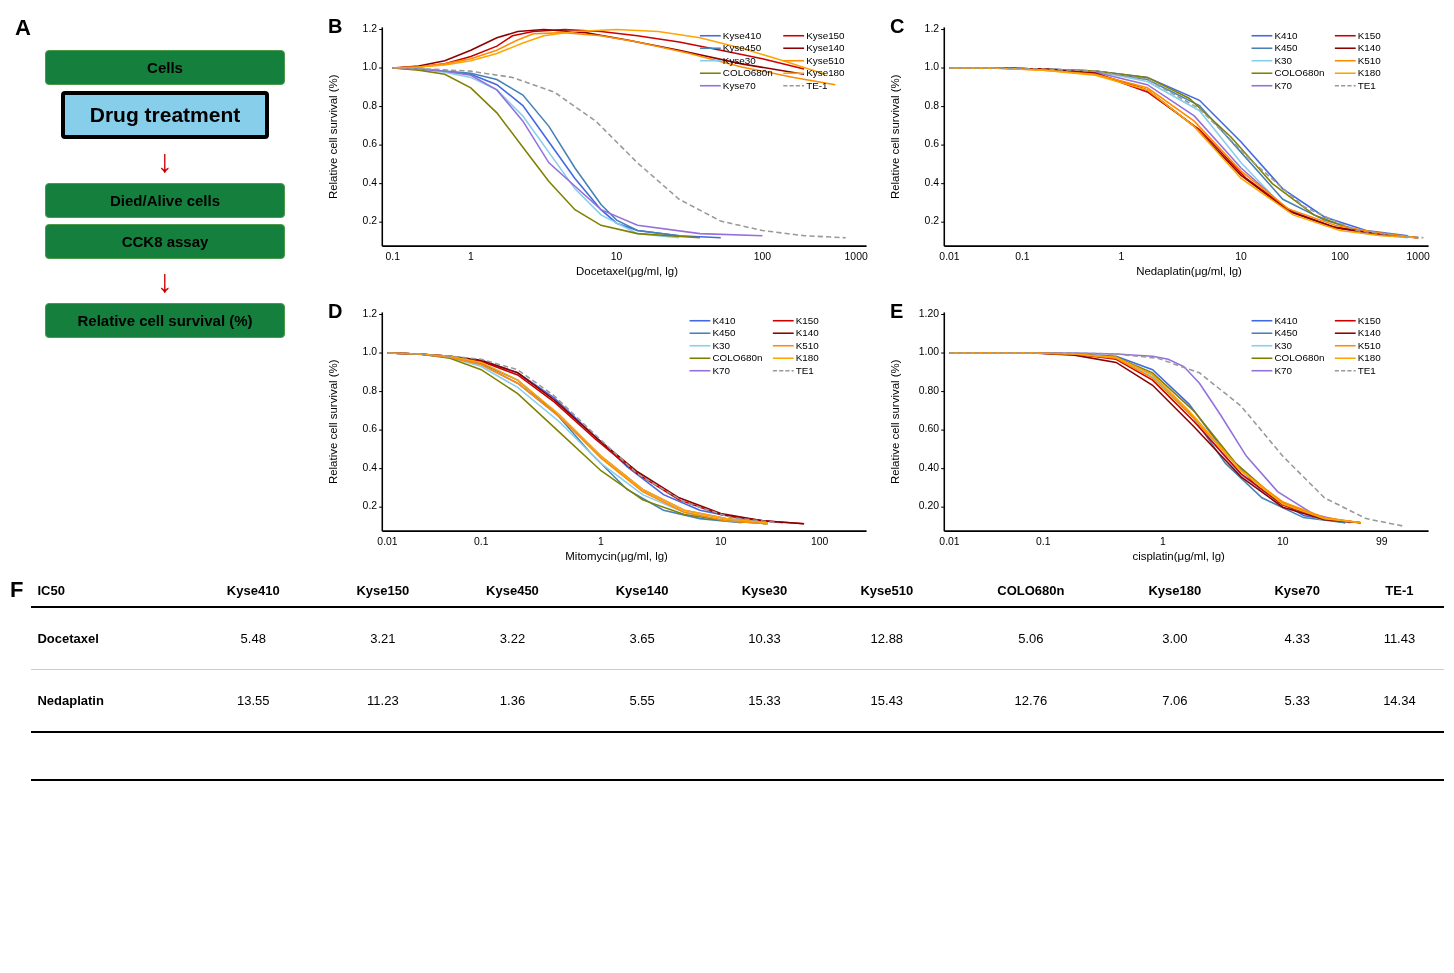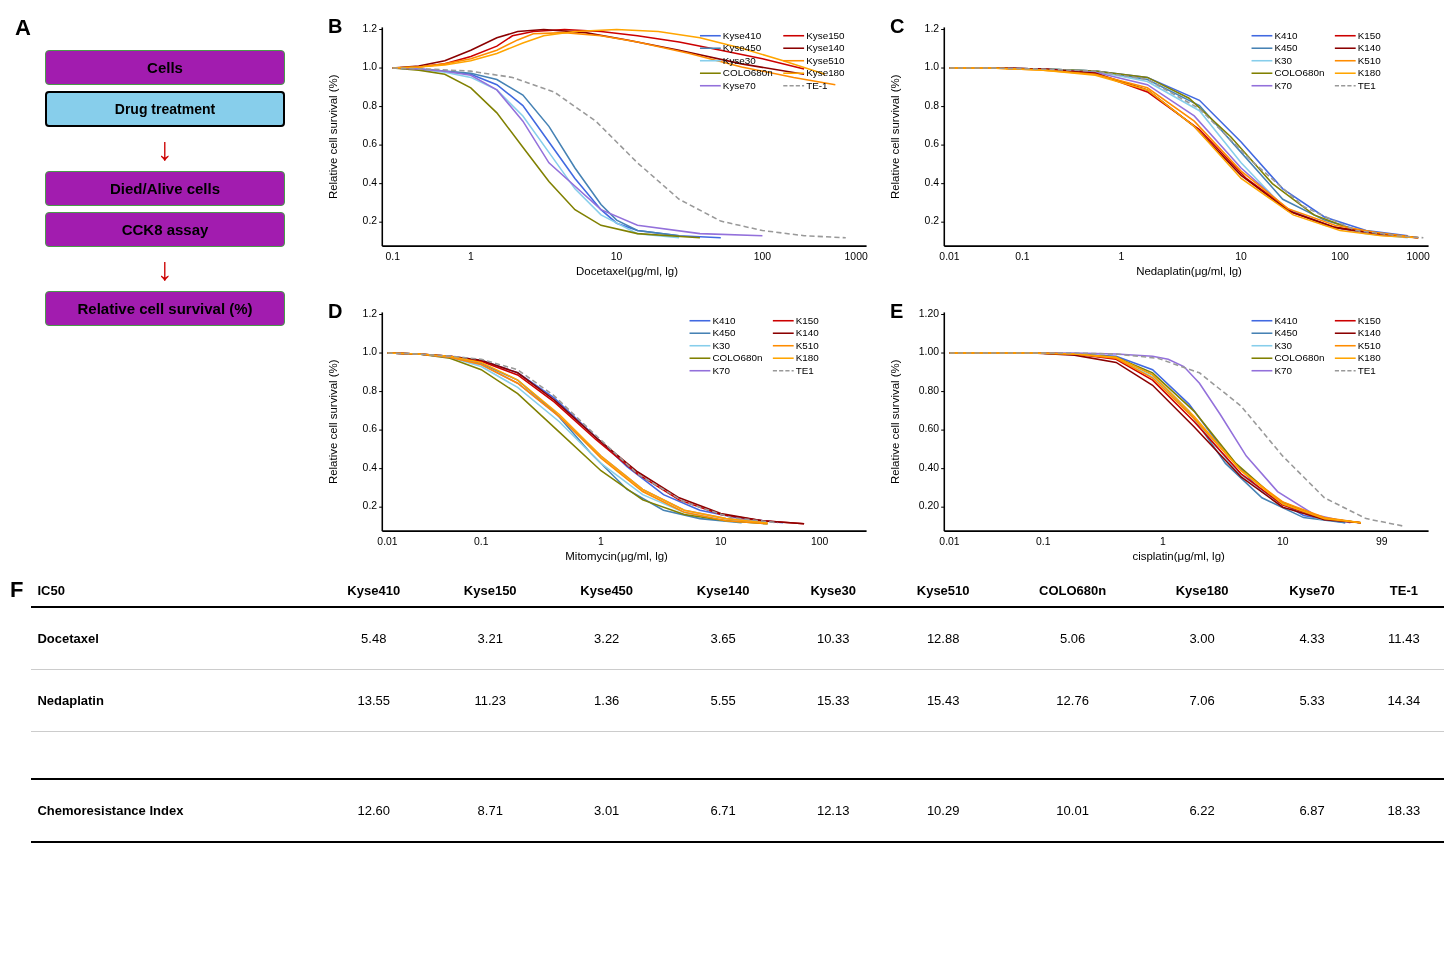--- a/index.html
+++ b/index.html
@@ -44,39 +44,39 @@
 
     .flowchart {
       display: flex;
       flex-direction: column;
       align-items: center;
       margin-top: 30px;
       gap: 6px;
     }
 
     .flow-box-green {
-      background: #a21caf;
+      background: #15803d;
       border: 1px solid #4a9a4a;
       border-radius: 4px;
       padding: 8px 20px;
       text-align: center;
       font-size: 15px;
       font-weight: bold;
       width: 240px;
     }
 
     .flow-box-blue {
       background: #87CEEB;
-      border: 2px solid #000000;
+      border: 4px solid #000000;
       border-radius: 4px;
       padding: 8px 20px;
       text-align: center;
-      font-size: 14px;
-      font-weight: bold;
-      width: 240px;
+      font-size: 21px;
+      font-weight: bold;
+      width: 208px;
     }
 
     .flow-arrow {
       color: #cc0000;
       font-size: 32px;
       line-height: 1;
       font-weight: bold;
     }
 
     
@@ -520,30 +520,17 @@
               <td>15.33</td>
               <td>15.43</td>
               <td>12.76</td>
               <td>7.06</td>
               <td>5.33</td>
               <td>14.34</td>
             </tr>
             <tr style="height: 6px;">
               <td colspan="11"></td>
             </tr>
-            <tr>
-              <td>Chemoresistance Index</td>
-              <td>12.60</td>
-              <td>8.71</td>
-              <td>3.01</td>
-              <td>6.71</td>
-              <td>12.13</td>
-              <td>10.29</td>
-              <td>10.01</td>
-              <td>6.22</td>
-              <td>6.87</td>
-              <td>18.33</td>
-            </tr>
           </tbody>
       </table>
     </div>
   </div>
 </div>
 
 </body></html>

